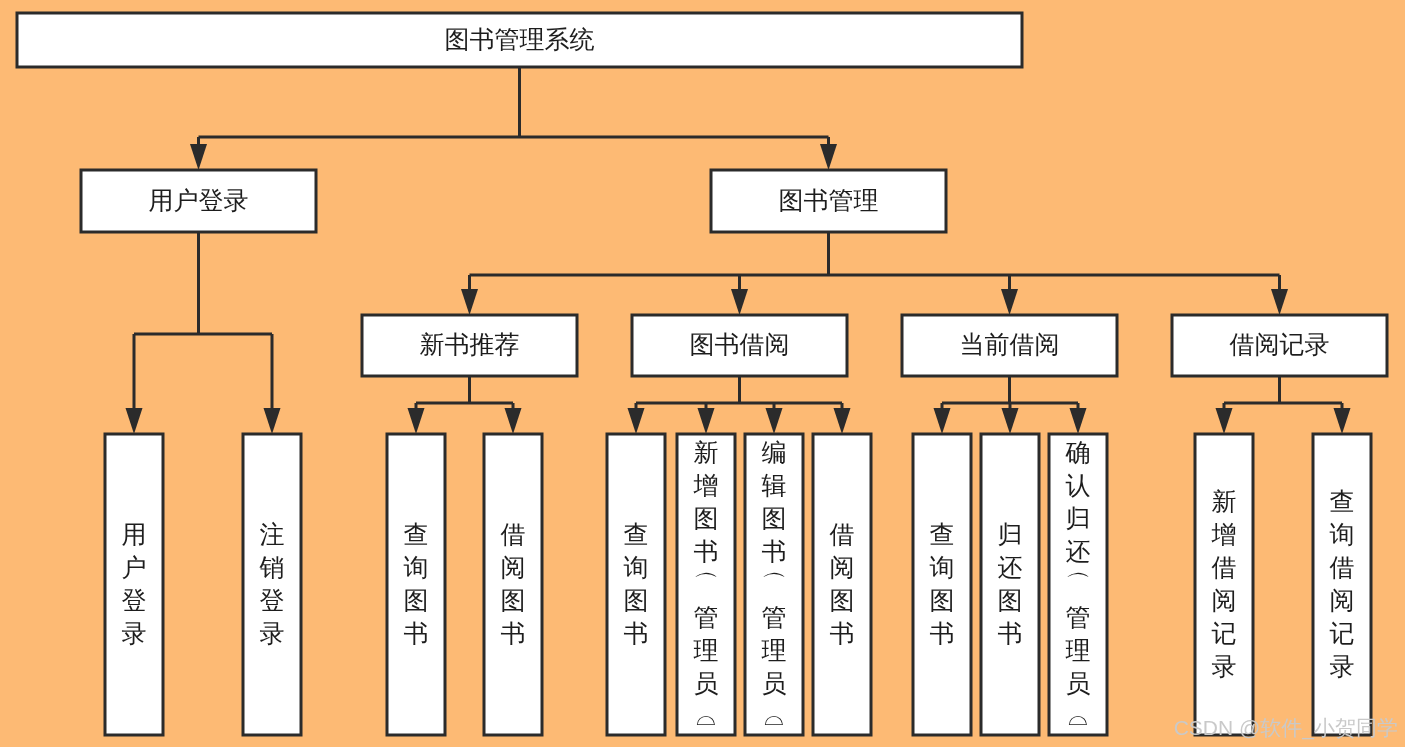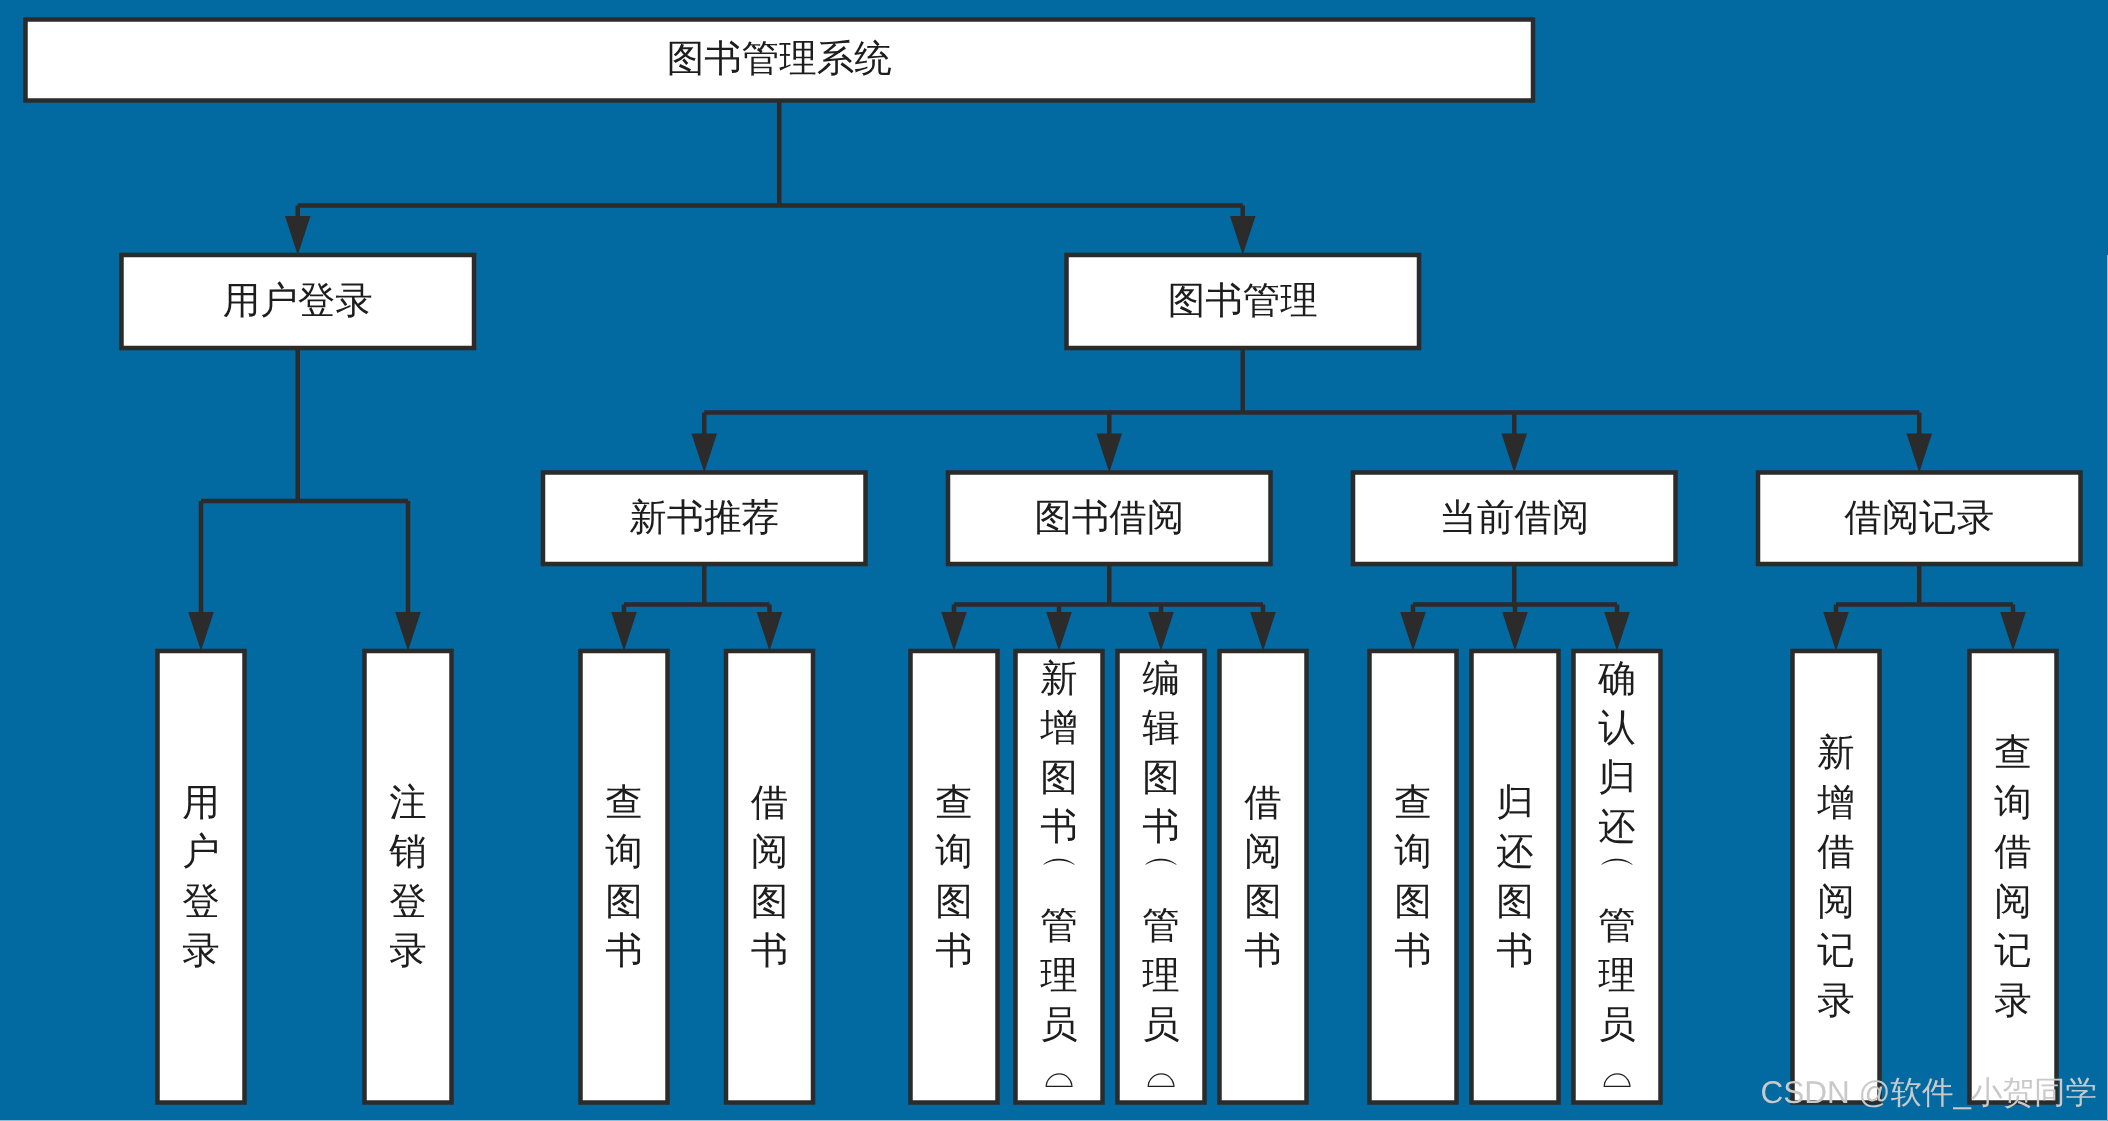--- a/index.html
+++ b/index.html
@@ -8,21 +8,21 @@
     padding: 0;
     background: #ffffff;
   }
   body {
     font-family: "Liberation Sans", "DejaVu Sans", sans-serif;
   }
   #diagram-root {
     position: relative;
     width: 1405px;
     height: 747px;
-    background: #0369a1;
+    background: #fdba74;
     overflow: hidden;
   }
   svg.diagram-canvas {
     position: absolute;
     left: 0;
     top: 0;
     width: 1405px;
     height: 747px;
     display: block;
   }

